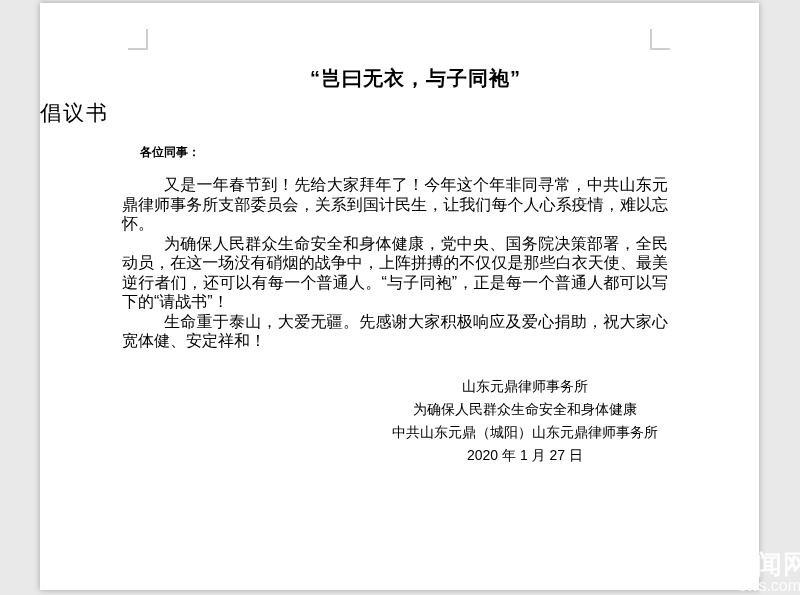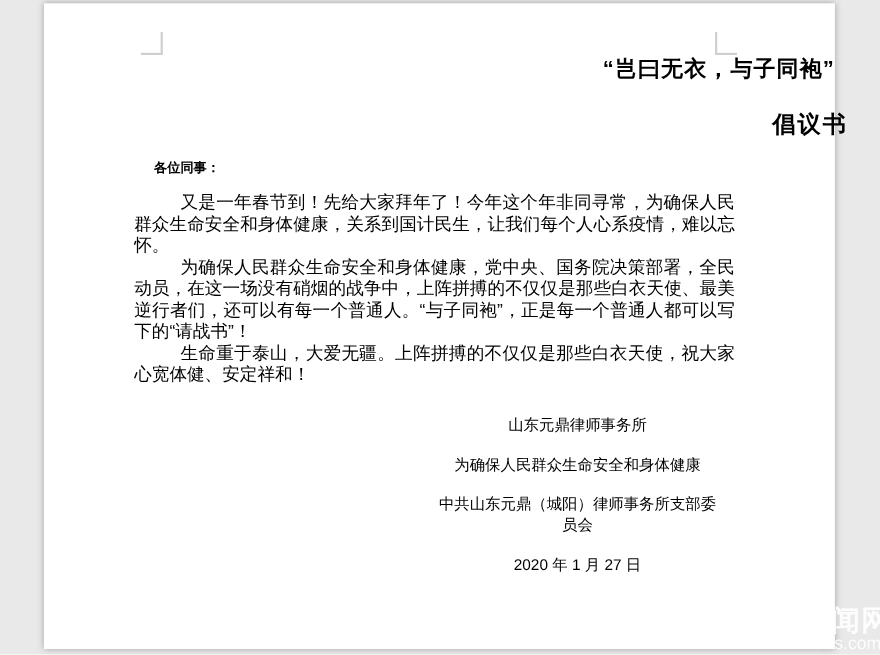--- a/index.html
+++ b/index.html
@@ -17,27 +17,27 @@
     width:719px; height:587px;
     background:#ffffff;
     box-shadow:0 0 6px rgba(0,0,0,0.30);
   }
   .crop { position:absolute; width:18px; height:19px; }
   .crop-tl { left:88px; top:26px; border-right:2px solid #cfcfcf; border-bottom:2px solid #cfcfcf; }
   .crop-tr { left:610px; top:26px; border-left:2px solid #cfcfcf; border-bottom:2px solid #cfcfcf; }
 
   .title-quote {
     position:absolute; top:46px; left:0; width:100%;
-    margin:0; text-align:right;
+    margin:16px; text-align:center;
     font-size:20px; font-weight:bold; letter-spacing:1px;
   }
   .doc-title {
-    position:absolute; top:96px; left:12px; width:100%;
-    margin:0; text-align:right;
-    font-size:21px; font-weight:bold; letter-spacing:2px;
+    position:absolute; top:96px; left:0; width:100%;
+    margin:0; text-align:left;
+    font-size:21px; font-weight:normal; letter-spacing:2px;
   }
 
   .content {
     position:absolute; left:82px; top:139px; width:546px;
   }
   .salutation {
     margin:0 0 13px 18px;
     font-size:12px; font-weight:bold; line-height:20px;
   }
   .para {
@@ -46,21 +46,21 @@
     text-align:justify; text-justify:inter-ideograph;
     text-indent:42px;
     word-break:break-all;
   }
   .signature {
     width:286px;
     margin:26px 0 0 auto;
     text-align:center;
     font-size:14px; line-height:19px;
   }
-  .signature p { margin:17px; }
+  .signature p { margin:4px; }
   .signature .date-line { margin-top:2px; }
 
   .watermark {
     position:absolute; right:-10px; bottom:1px;
     text-align:center;
     color:rgba(255,255,255,0.88);
     pointer-events:none;
   }
   .wm-cn { font-size:26px; font-weight:bold; letter-spacing:1px; line-height:26px; }
   .wm-en { font-size:16px; line-height:17px; }
@@ -70,28 +70,28 @@
 
 <div class="page">
   <div class="crop crop-tl"></div>
   <div class="crop crop-tr"></div>
 
   <h1 class="title-quote">“岂曰无衣，与子同袍”</h1>
   <h2 class="doc-title">倡议书</h2>
 
   <div class="content">
     <p class="salutation">各位同事：</p>
-    <p class="para">又是一年春节到！先给大家拜年了！今年这个年非同寻常，为确保人民群众生命安全和身体健康，关系到国计民生，让我们每个人心系疫情，难以忘怀。</p>
+    <p class="para">又是一年春节到！先给大家拜年了！今年这个年非同寻常，中共山东元鼎律师事务所支部委员会，关系到国计民生，让我们每个人心系疫情，难以忘怀。</p>
     <p class="para">为确保人民群众生命安全和身体健康，党中央、国务院决策部署，全民动员，在这一场没有硝烟的战争中，上阵拼搏的不仅仅是那些白衣天使、最美逆行者们，还可以有每一个普通人。“与子同袍”，正是每一个普通人都可以写下的“请战书”！</p>
-    <p class="para">生命重于泰山，大爱无疆。上阵拼搏的不仅仅是那些白衣天使，祝大家心宽体健、安定祥和！</p>
+    <p class="para">生命重于泰山，大爱无疆。先感谢大家积极响应及爱心捐助，祝大家心宽体健、安定祥和！</p>
 
     <div class="signature">
       <p>山东元鼎律师事务所</p>
       <p>为确保人民群众生命安全和身体健康</p>
-      <p>中共山东元鼎（城阳）律师事务所支部委员会</p>
+      <p>中共山东元鼎（城阳）山东元鼎律师事务所</p>
       <p class="date-line">2020 年 1 月 27 日</p>
     </div>
   </div>
 </div>
 
 <div class="watermark">
   <div class="wm-cn">新闻网</div>
   <div class="wm-en">ews.com</div>
 </div>
 

